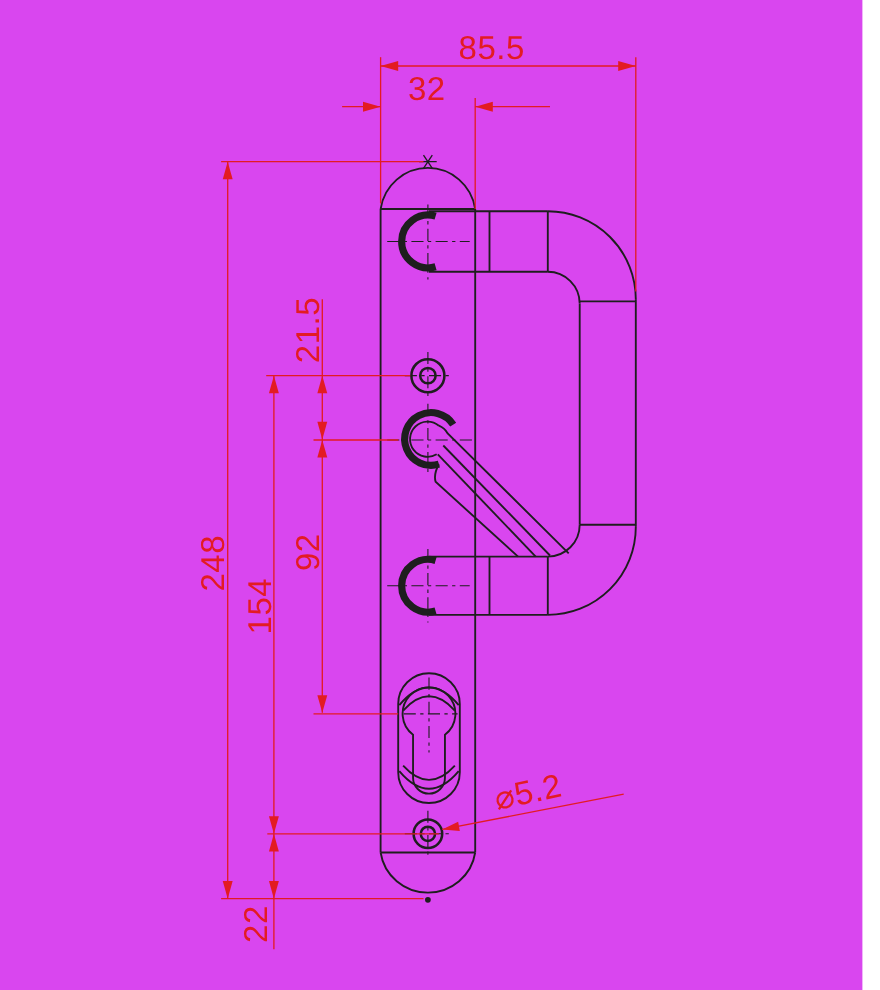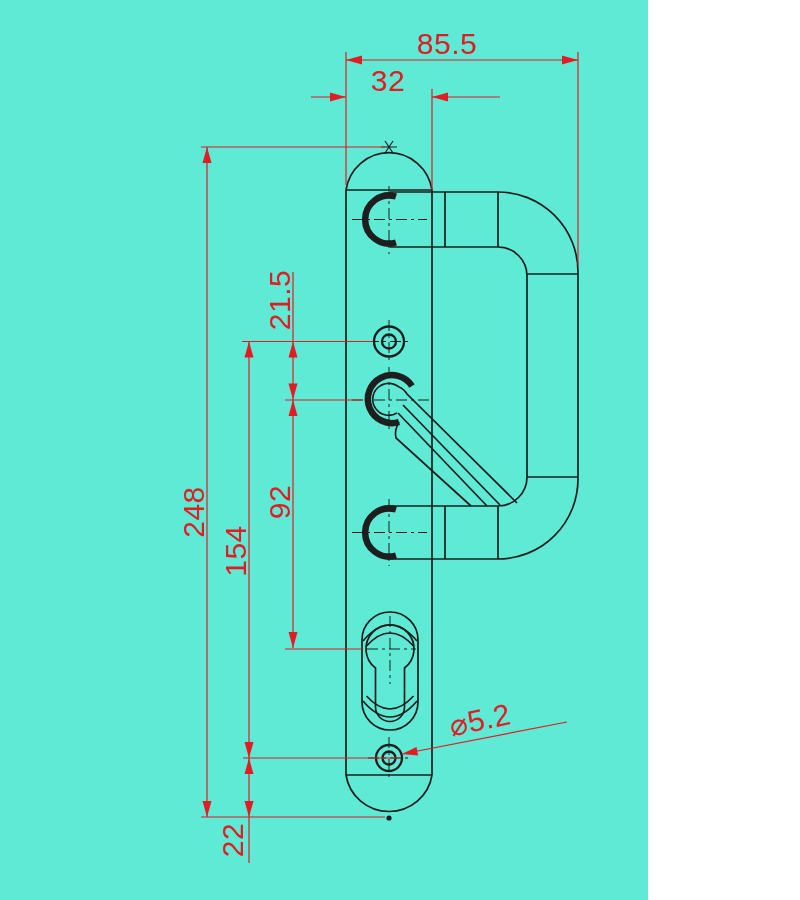--- a/index.html
+++ b/index.html
@@ -1,16 +1,16 @@
 <!DOCTYPE html>
 <html><head>
 <meta charset="utf-8">
 <style>
   html,body{margin:0;padding:0;background:#ffffff;}
-  .stage{position:relative;width:648px;height:900px;background:#5eead4;overflow:hidden;}
+  .stage{position:relative;width:784px;height:900px;background:#d946ef;overflow:hidden;}
   svg{position:absolute;left:0;top:0;}
   .dim-text{font-family:"Liberation Sans","DejaVu Sans",sans-serif;font-size:30px;fill:#e31b23;letter-spacing:0.5px;}
   .outline{stroke:#1e1e1e;stroke-width:1.7;fill:none;stroke-linecap:butt;}
   .thick{stroke:#1e1e1e;stroke-width:6.5;fill:none;}
   .circ{stroke:#1e1e1e;stroke-width:2.3;fill:none;}
   .cline{stroke:#1e1e1e;stroke-width:1;fill:none;stroke-dasharray:11 4 3 4;}
   .mark{stroke:#1e1e1e;stroke-width:1.2;fill:none;}
   .red{stroke:#e31b23;stroke-width:1.2;fill:none;}
   .redfill{fill:#e31b23;stroke:none;}
 </style>

